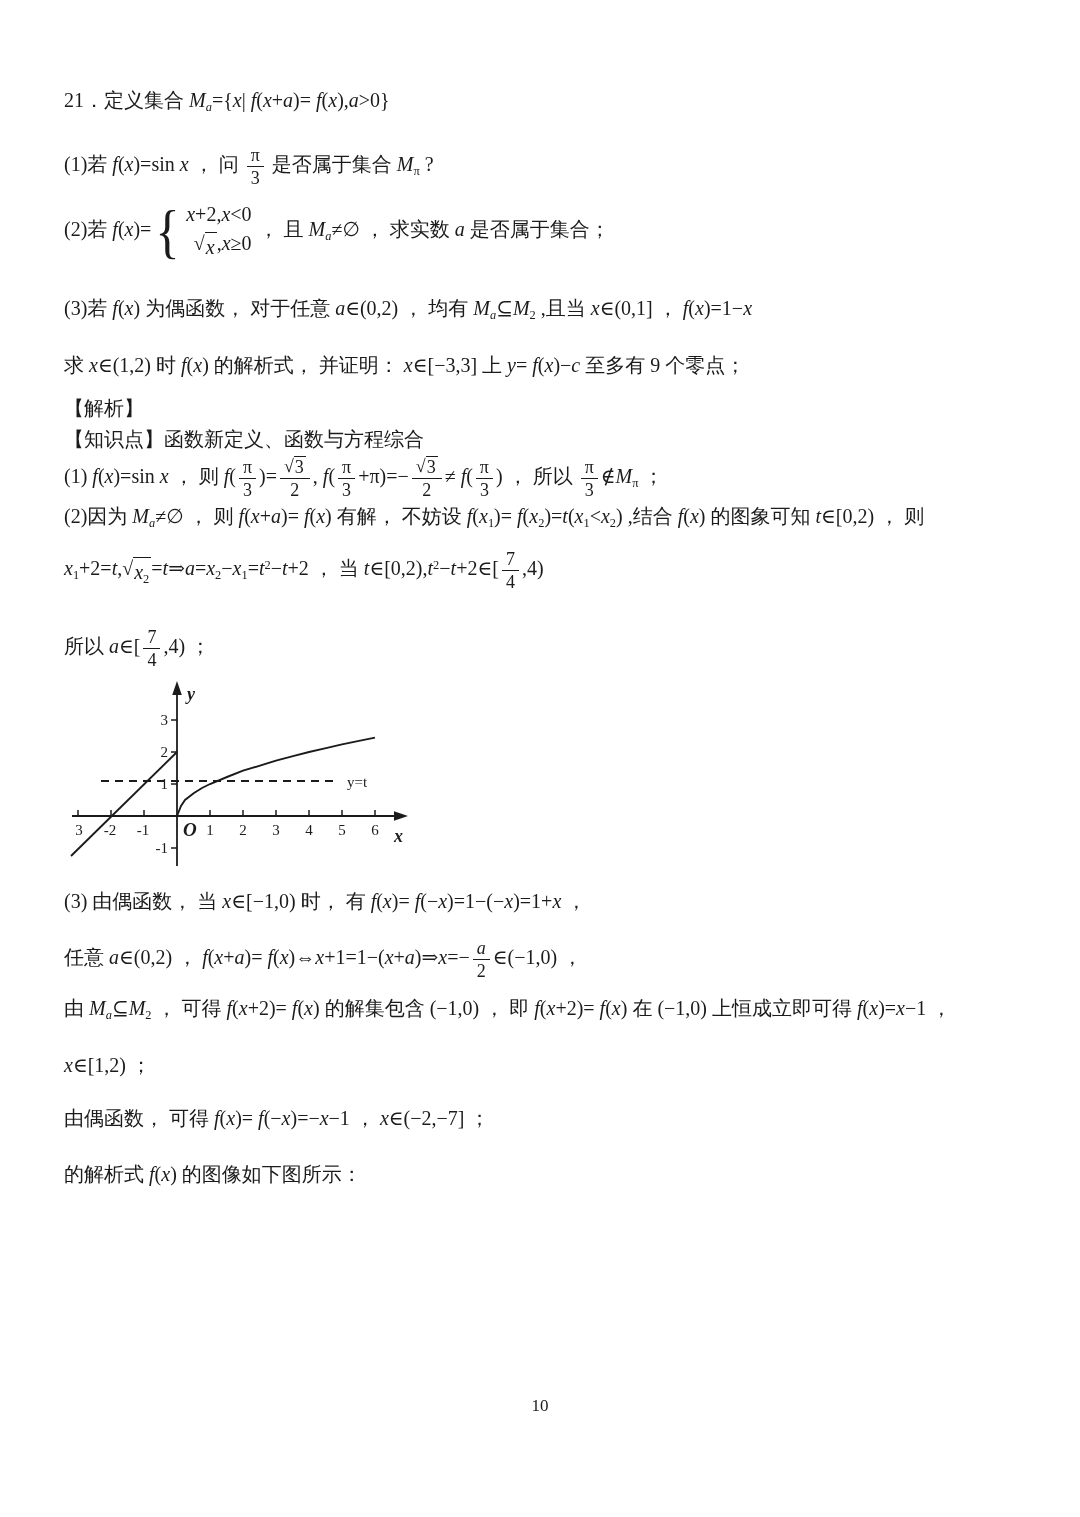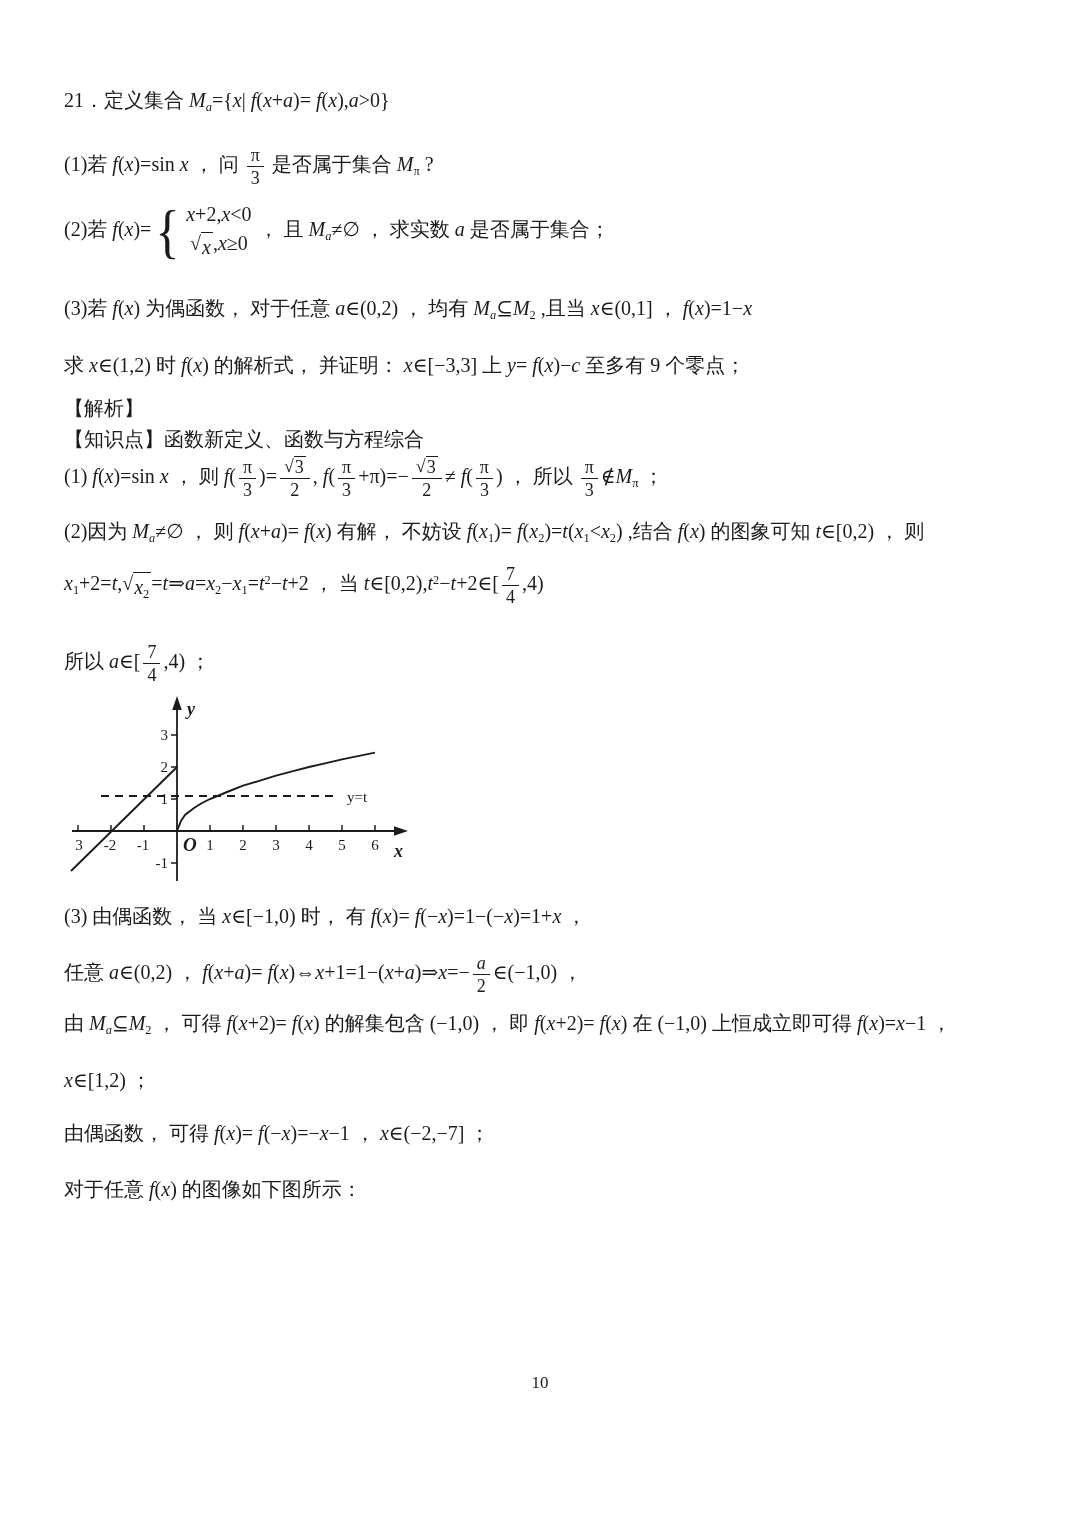--- a/index.html
+++ b/index.html
@@ -16,41 +16,41 @@
   .frac{display:inline-flex;flex-direction:column;align-items:center;vertical-align:middle;
         margin:0 3px;line-height:1.12;font-size:18px;}
   .frac .num{border-bottom:1.4px solid #1b1b1b;padding:0 4px 1px;}
   .frac .den{padding-top:1px;}
   .sqrt{display:inline-flex;align-items:flex-start;}
   .sqrt .rad{line-height:1.15;}
   .sqrt .rc{border-top:1.4px solid #1b1b1b;padding:0 2px 0 1px;}
   .cases{display:inline-flex;align-items:center;vertical-align:middle;margin:0 2px;}
   .cases .brace{font-size:60px;font-weight:300;line-height:0.88;margin-right:4px;
         transform:scaleX(0.85);}
-  .cases-col{display:inline-flex;flex-direction:column;align-items:center;}
+  .cases-col{display:inline-flex;flex-direction:column;align-items:flex-end;}
   .cases-row{line-height:1.45;}
   
   #lines-top .line:nth-child(1){margin-bottom:30px;}
   #lines-top .line:nth-child(2){margin-bottom:12px;}
   #lines-top .line:nth-child(3){margin-bottom:32px;}
   #lines-top .line:nth-child(4){margin-bottom:28px;}
   #lines-top .line:nth-child(5){margin-bottom:14px;}
   #lines-top .line:nth-child(6){margin-bottom:2px;}
   #lines-top .line:nth-child(7){margin-bottom:2px;}
-  #lines-top .line:nth-child(8){margin-bottom:16px;}
+  #lines-top .line:nth-child(8){margin-bottom:1px;}
   #lines-top .line:nth-child(9){margin-bottom:18px;}
   #lines-top .line:nth-child(10){margin-bottom:4px;}
   #lines-top .line:nth-child(11){margin-bottom:0;margin-top:35px;}
   #graph-block{margin:6px 0 12px 0;width:360px;}
   #lines-bottom .line:nth-child(1){margin-bottom:22px;}
   #lines-bottom .line:nth-child(2){margin-bottom:12px;}
   #lines-bottom .line:nth-child(3){margin-bottom:28px;}
   #lines-bottom .line:nth-child(4){margin-bottom:24px;}
   #lines-bottom .line:nth-child(5){margin-bottom:27px;}
-  #page-footer{position:absolute;left:0;right:0;bottom:124px;text-align:center;
+  #page-footer{position:absolute;left:0;right:0;bottom:101px;text-align:center;
         font-size:17px;color:#1b1b1b;}
   svg text{font-family:"Liberation Serif","DejaVu Serif",serif;fill:#1b1b1b;}
 </style>
 </head>
 <body>
 
 <div id="content">
   <div id="lines-top">
       <div class="line"><span>21．定义集合 </span><span class="math"><span class="it">M</span><sub><span class="it">a</span></sub><span>={</span><span class="it">x</span><span>| </span><span class="it">f</span><span>(</span><span class="it">x</span><span>+</span><span class="it">a</span><span>)= </span><span class="it">f</span><span>(</span><span class="it">x</span><span>),</span><span class="it">a</span><span>&gt;0}</span></span></div>
       <div class="line"><span>(1)若 </span><span class="math"><span class="it">f</span><span>(</span><span class="it">x</span><span>)=</span><span>sin</span><span> </span><span class="it">x</span></span><span> ， 问 </span><span class="frac math">
@@ -169,17 +169,17 @@
 
   <div id="lines-bottom">
       <div class="line"><span>(3) 由偶函数， 当 </span><span class="math"><span class="it">x</span><span>∈[−1,0)</span></span><span> 时， 有 </span><span class="math"><span class="it">f</span><span>(</span><span class="it">x</span><span>)= </span><span class="it">f</span><span>(−</span><span class="it">x</span><span>)=1−(−</span><span class="it">x</span><span>)=1+</span><span class="it">x</span></span><span> ，</span></div>
       <div class="line"><span>任意 </span><span class="math"><span class="it">a</span><span>∈(0,2)</span></span><span> ，  </span><span class="math"><span class="it">f</span><span>(</span><span class="it">x</span><span>+</span><span class="it">a</span><span>)= </span><span class="it">f</span><span>(</span><span class="it">x</span><span>)⇔</span><span class="it">x</span><span>+1=1−(</span><span class="it">x</span><span>+</span><span class="it">a</span><span>)⇒</span><span class="it">x</span><span>=−</span></span><span class="frac math">
           <span class="num"><span class="it">a</span></span>
           <span class="den"><span>2</span></span>
         </span><span class="math"><span>∈(−1,0)</span></span><span> ，</span></div>
       <div class="line"><span>由 </span><span class="math"><span class="it">M</span><sub><span class="it">a</span></sub><span>⊆</span><span class="it">M</span><sub><span>2</span></sub></span><span> ， 可得 </span><span class="math"><span class="it">f</span><span>(</span><span class="it">x</span><span>+2)= </span><span class="it">f</span><span>(</span><span class="it">x</span><span>)</span></span><span> 的解集包含 </span><span class="math"><span>(−1,0)</span></span><span> ， 即 </span><span class="math"><span class="it">f</span><span>(</span><span class="it">x</span><span>+2)= </span><span class="it">f</span><span>(</span><span class="it">x</span><span>)</span></span><span> 在 </span><span class="math"><span>(−1,0)</span></span><span> 上恒成立即可得 </span><span class="math"><span class="it">f</span><span>(</span><span class="it">x</span><span>)=</span><span class="it">x</span><span>−1</span></span><span> ，</span></div>
       <div class="line"><span class="math"><span class="it">x</span><span>∈[1,2)</span></span><span> ；</span></div>
       <div class="line"><span>由偶函数， 可得 </span><span class="math"><span class="it">f</span><span>(</span><span class="it">x</span><span>)= </span><span class="it">f</span><span>(−</span><span class="it">x</span><span>)=−</span><span class="it">x</span><span>−1</span></span><span> ， </span><span class="math"><span class="it">x</span><span>∈(−2,−7]</span></span><span> ；</span></div>
-      <div class="line"><span>对于任意 </span><span class="math"><span class="it">f</span><span>(</span><span class="it">x</span><span>)</span></span><span> 的图像如下图所示：</span></div>
+      <div class="line"><span>的解析式 </span><span class="math"><span class="it">f</span><span>(</span><span class="it">x</span><span>)</span></span><span> 的图像如下图所示：</span></div>
     </div>
 </div>
 
 <div id="page-footer">10</div>
 
 </body></html>

